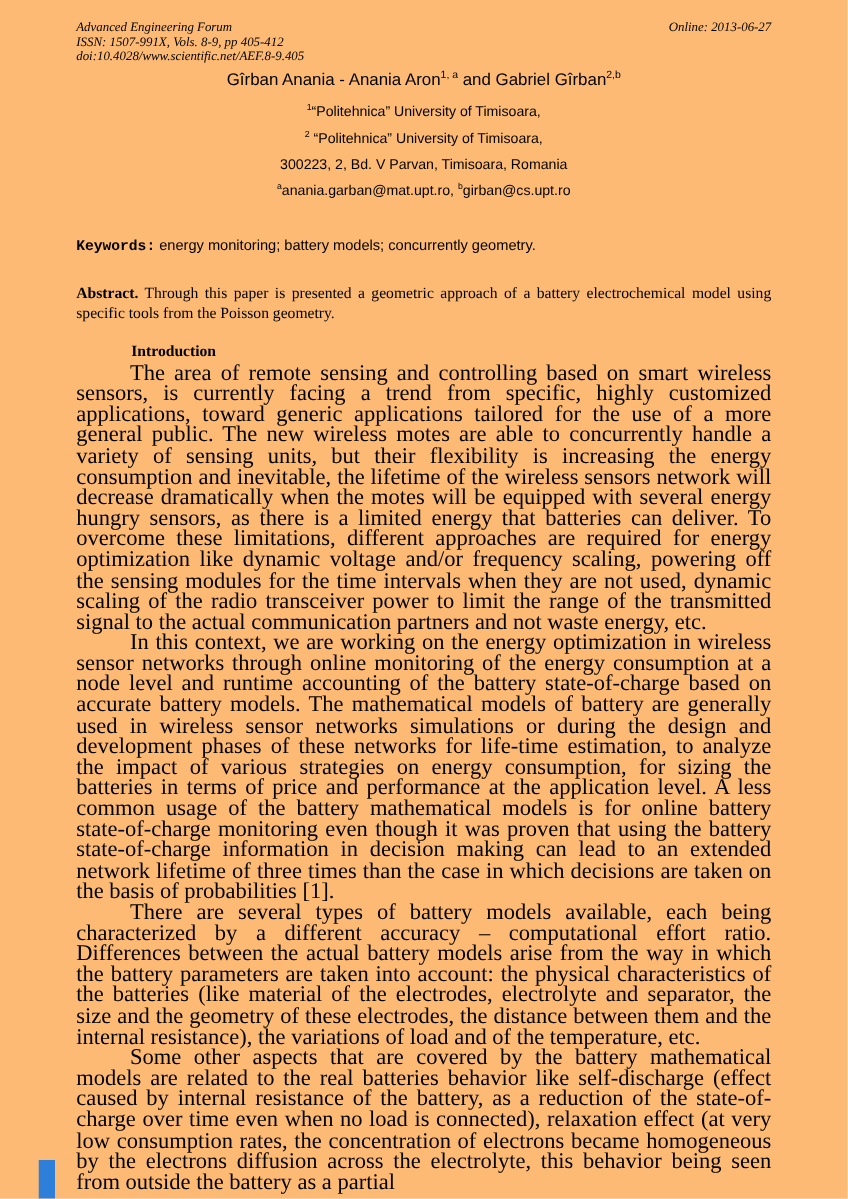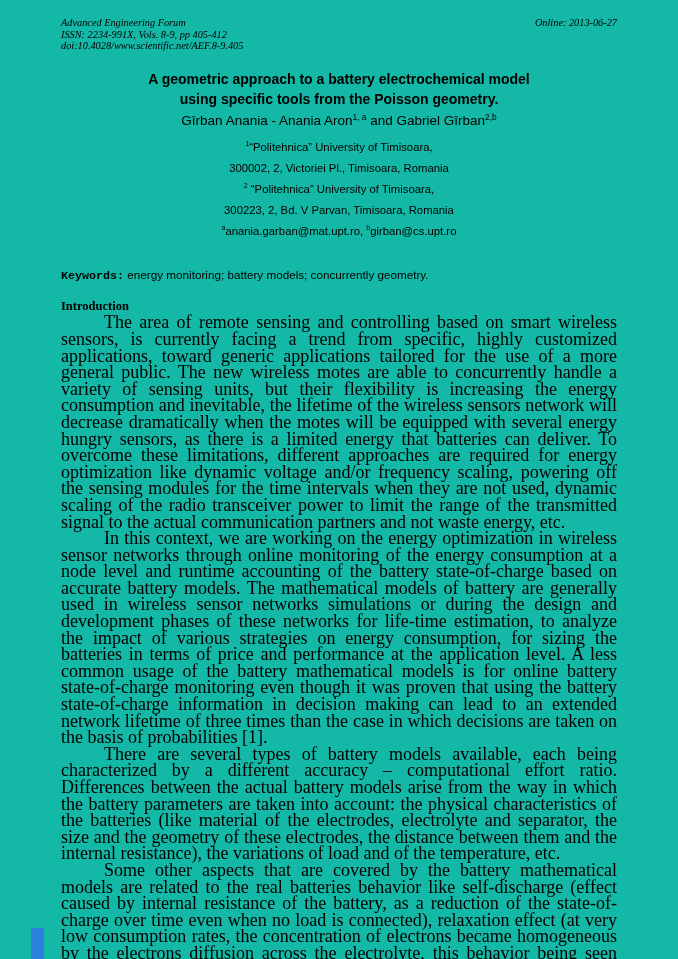--- a/index.html
+++ b/index.html
@@ -1,20 +1,20 @@
 <!DOCTYPE html>
 <html><head>
 <meta charset="utf-8">
 <style>
   html, body { margin: 0; padding: 0; background: #e8e8e8; }
   .page {
     position: relative;
     width: 678px;
     height: 959px;
-    background: #14b8a6;
+    background: #fdba74;
     overflow: hidden;
     font-family: "Liberation Serif", serif;
     color: #000000;
   }
   .content {
     position: absolute;
     left: 61px;
     top: 17px;
     width: 556px;
   }
@@ -69,20 +69,21 @@
     line-height: 16.6px;
     text-align: justify;
   }
   .abstract .label { font-weight: bold; }
   
   .section-heading {
     margin-top: 14px;
     font-weight: bold;
     font-size: 12.5px;
     line-height: 16.6px;
+    margin-left: 44px;
   }
   .body-p {
     margin: 0;
     font-size: 18px;
     line-height: 16.6px;
     text-align: justify;
     text-indent: 43px;
   }
   
   .edge-marker {
@@ -96,43 +97,39 @@
 </style>
 </head>
 <body>
 
 <div class="page">
   <div class="content">
 
     <div class="hdr">
       <div class="hdr-left">
         <div>Advanced Engineering Forum</div>
-        <div>ISSN: 2234-991X, Vols. 8-9, pp 405-412</div>
+        <div>ISSN: 1507-991X, Vols. 8-9, pp 405-412</div>
         <div>doi:10.4028/www.scientific.net/AEF.8-9.405</div>
       </div>
       <div class="hdr-right">Online: 2013-06-27</div>
     </div>
 
-    <div class="title">
-      <div>A geometric approach to a battery electrochemical model</div>
-      <div>using specific tools from the Poisson geometry.</div>
-    </div>
 
     <div class="authors"><span>Gîrban Anania - Anania Aron</span><sup>1, a</sup><span> and </span><span>Gabriel Gîrban</span><sup>2,b</sup></div>
 
     <div class="affils">
       <div><sup>1</sup><span>“Politehnica” University of Timisoara,</span></div>
-      <div>300002, 2, Victoriei Pl., Timisoara, Romania</div>
       <div><sup>2</sup><span> “Politehnica” University of Timisoara,</span></div>
       <div>300223, 2, Bd. V Parvan, Timisoara, Romania</div>
       <div><sup>a</sup><span>anania.garban@mat.upt.ro, </span><sup>b</sup><span>girban@cs.upt.ro</span></div>
     </div>
 
     <div class="keywords"><span class="label">Keywords:</span><span> energy monitoring; battery models; concurrently geometry.</span></div>
 
+    <div class="abstract"><span class="label">Abstract.</span><span> Through this paper is presented a geometric approach of a battery electrochemical model using specific tools from the Poisson geometry.</span></div>
 
     <div class="section-heading">Introduction</div>
 
     <p class="body-p">The area of remote sensing and controlling based on smart wireless sensors, is currently facing a trend from specific, highly customized applications, toward generic applications tailored for the use of a more general public. The new wireless motes are able to concurrently handle a variety of sensing units, but their flexibility is increasing the energy consumption and inevitable, the lifetime of the wireless sensors network will decrease dramatically when the motes will be equipped with several energy hungry sensors, as there is a limited energy that batteries can deliver. To overcome these limitations, different approaches are required for energy optimization like dynamic voltage and/or frequency scaling, powering off the sensing modules for the time intervals when they are not used, dynamic scaling of the radio transceiver power to limit the range of the transmitted signal to the actual communication partners and not waste energy, etc.</p>
     <p class="body-p">In this context, we are working on the energy optimization in wireless sensor networks through online monitoring of the energy consumption at a node level and runtime accounting of the battery state-of-charge based on accurate battery models. The mathematical models of battery are generally used in wireless sensor networks simulations or during the design and development phases of these networks for life-time estimation, to analyze the impact of various strategies on energy consumption, for sizing the batteries in terms of price and performance at the application level. A less common usage of the battery mathematical models is for online battery state-of-charge monitoring even though it was proven that using the battery state-of-charge information in decision making can lead to an extended network lifetime of three times than the case in which decisions are taken on the basis of probabilities [1].</p>
     <p class="body-p">There are several types of battery models available, each being characterized by a different accuracy – computational effort ratio. Differences between the actual battery models arise from the way in which the battery parameters are taken into account: the physical characteristics of the batteries (like material of the electrodes, electrolyte and separator, the size and the geometry of these electrodes, the distance between them and the internal resistance), the variations of load and of the temperature, etc.</p>
     <p class="body-p">Some other aspects that are covered by the battery mathematical models are related to the real batteries behavior like self-discharge (effect caused by internal resistance of the battery, as a reduction of the state-of-charge over time even when no load is connected), relaxation effect (at very low consumption rates, the concentration of electrons became homogeneous by the electrons diffusion across the electrolyte, this behavior being seen from outside the battery as a partial</p>
 
   </div>
 

